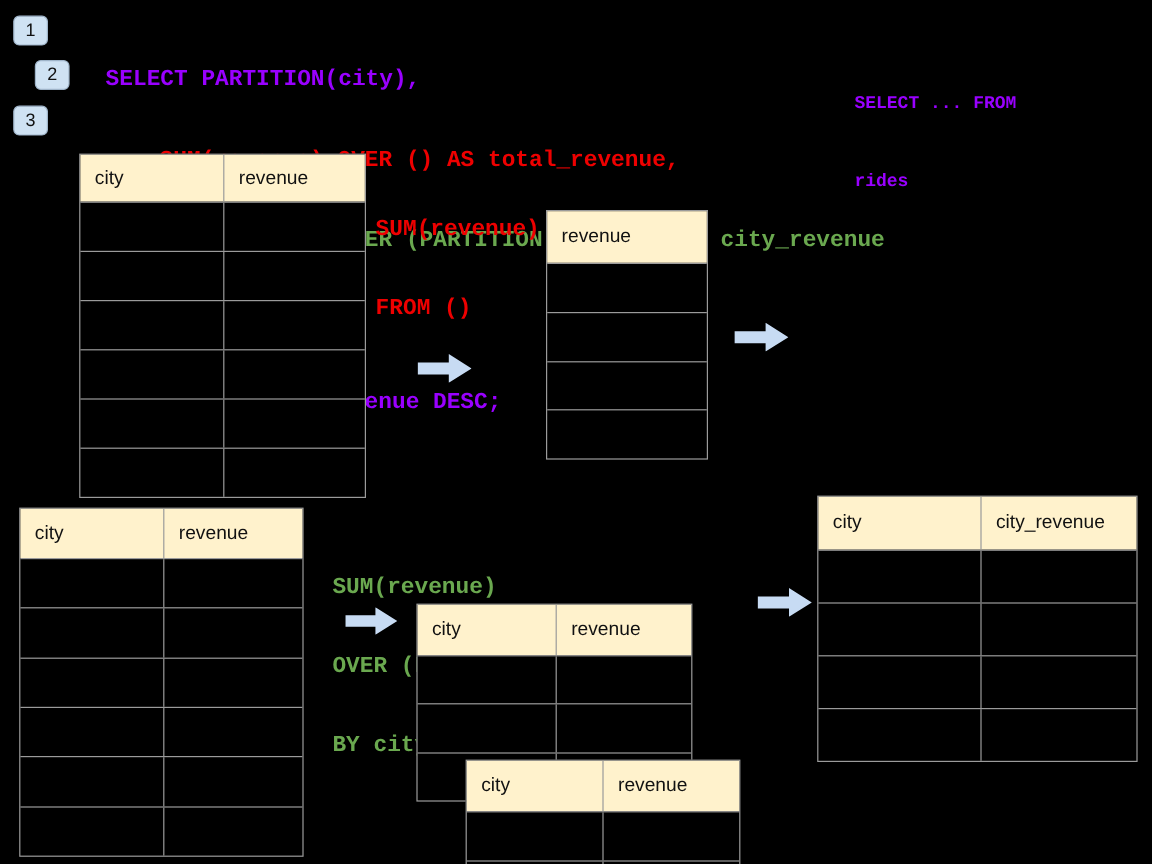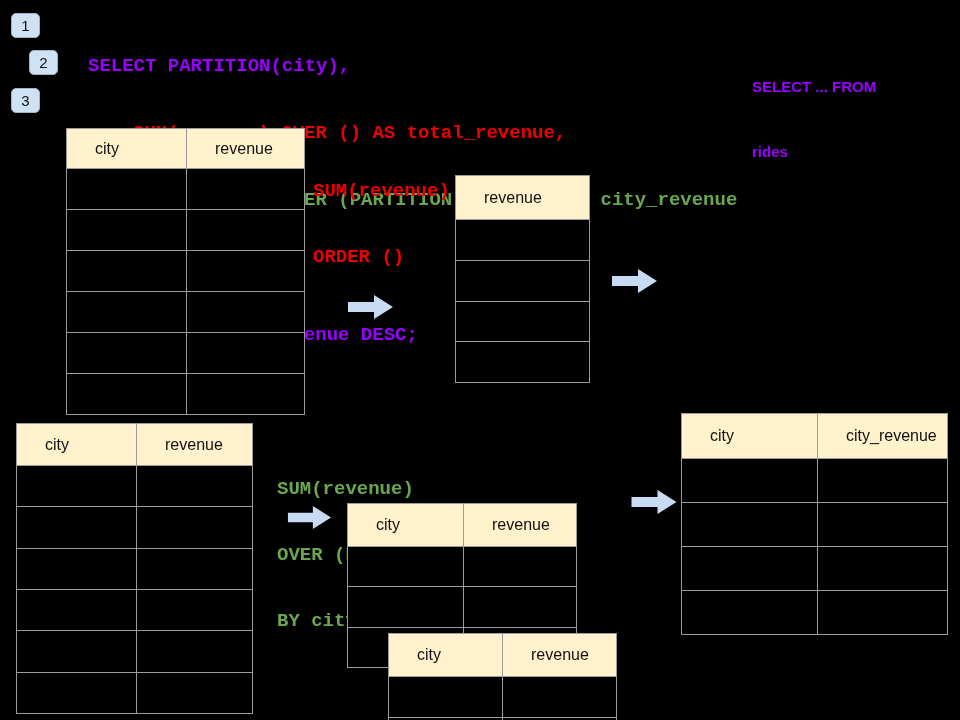--- a/index.html
+++ b/index.html
@@ -18,38 +18,38 @@
   }
   
   .code-block{position:absolute;left:88px;top:10px;line-height:22.4px;
     font-family:"Liberation Mono","DejaVu Sans Mono",monospace;
     font-weight:bold;font-size:19px;white-space:pre;}
   .c-purple{color:var(--purple);}
   .c-red{color:var(--red);}
   .c-green{color:var(--green);}
   .indent-1{margin-left:22px;}
   .indent-2{margin-left:45px;}
-  .side-note{position:absolute;left:752px;top:33px;line-height:21.5px;
-    font-family:Liberation Sans, sans-serif;
+  .side-note{position:absolute;left:712px;top:33px;line-height:21.5px;
+    font-family:Liberation Mono, monospace;
     font-weight:bold;font-size:15px;color:var(--purple);white-space:pre;}
   .annot{position:absolute;line-height:22px;
     font-family:"Liberation Mono","DejaVu Sans Mono",monospace;
     font-weight:bold;font-size:19px;white-space:pre;}
   .annot-total{left:313px;top:136px;color:var(--red);}
   .annot-partition{left:277px;top:434px;color:var(--green);}
   
   .badge{position:absolute;width:29px;height:25px;background:var(--badge);
     border:1px solid #9fb4c9;border-radius:5px;box-sizing:border-box;
     display:flex;align-items:center;justify-content:center;
     font-size:15px;color:#111;}
   
   .tbl{position:absolute;background:#000;border:1px solid var(--border);
     box-sizing:border-box;display:flex;flex-direction:column;}
   .thead{display:flex;height:var(--hh);flex-shrink:0;background:var(--cream);}
-  .th{display:flex;align-items:center;padding-left:28px;font-size:16px;
+  .th{display:flex;align-items:center;padding-left:12px;font-size:16px;
     color:#111;border-right:1px solid var(--border);box-sizing:border-box;}
   .th:last-child{border-right:none;}
   .trow{display:flex;flex:1;border-top:1px solid var(--border);box-sizing:border-box;}
   .td{border-right:1px solid var(--border);box-sizing:border-box;}
   .td:last-child{border-right:none;}
   
   .arrow{position:absolute;}
   .arrow svg{display:block;}
 </style>
 </head>
@@ -75,21 +75,21 @@
     <div class="c-purple indent-1">ORDER by city_revenue DESC;</div>
   </div>
 
   <div class="side-note">
     <div>SELECT ... FROM</div>
     <div>rides</div>
   </div>
 
   <div class="annot annot-total">
     <div>SUM(revenue)</div>
-    <div>ORDER ()</div>
+    <div>FROM ()</div>
   </div>
 
   <div class="annot annot-partition">
     <div>SUM(revenue)</div>
     <div>OVER (PARTITION</div>
     <div>BY city)</div>
   </div>
 
   <div class="tbl" style="left:66px;top:128px;width:239px;height:287px;--hh:39px;">
     <div class="thead">

